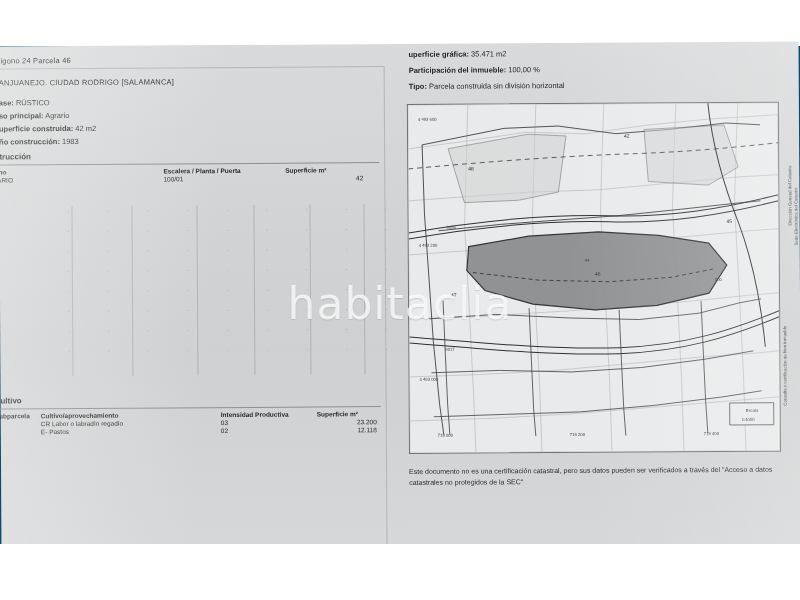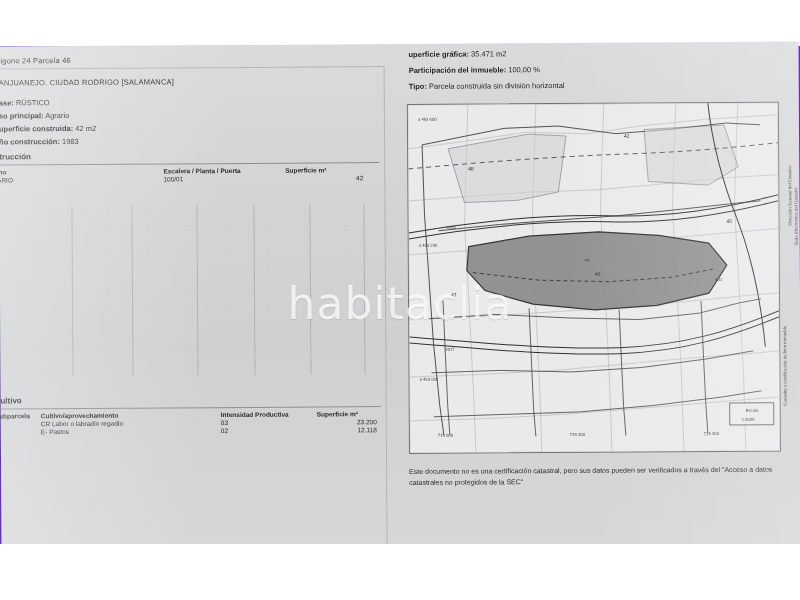--- a/index.html
+++ b/index.html
@@ -11,21 +11,21 @@
     width: 800px;
     height: 600px;
     overflow: hidden;
     font-family: "Liberation Sans", sans-serif;
     position: relative;
   }
   
   #page {
     position: absolute;
     inset: 0;
-    background: #6d28d9;
+    background: #0c4a6e;
   }
   
   #scan {
     position: absolute;
     left: 0px;
     top: 44px;
     width: 800px;
     height: 503px;
     background: linear-gradient(180deg,#d9dadb 0%,#d2d3d4 35%,#cfd0d1 60%,#d6d7d8 100%);
     transform: rotate(-0.35deg);

